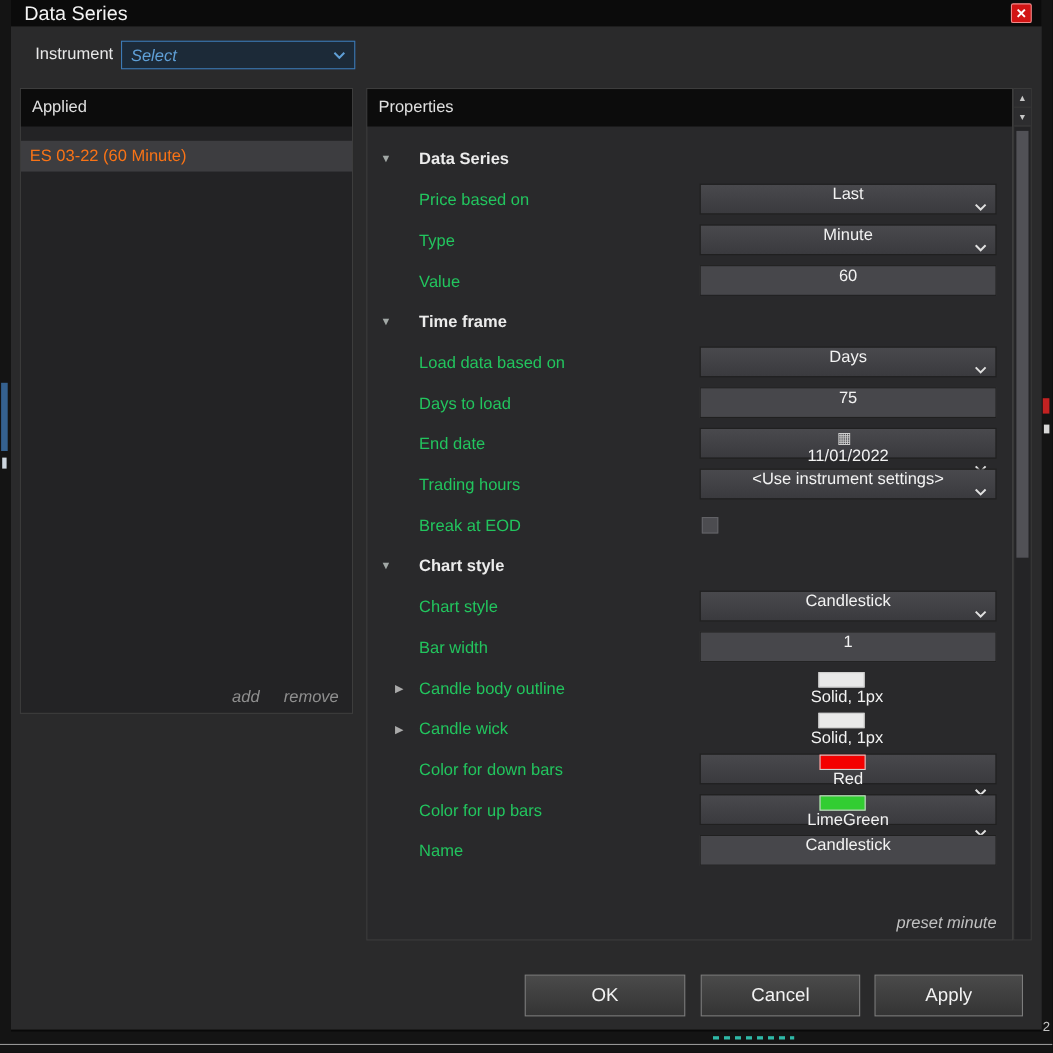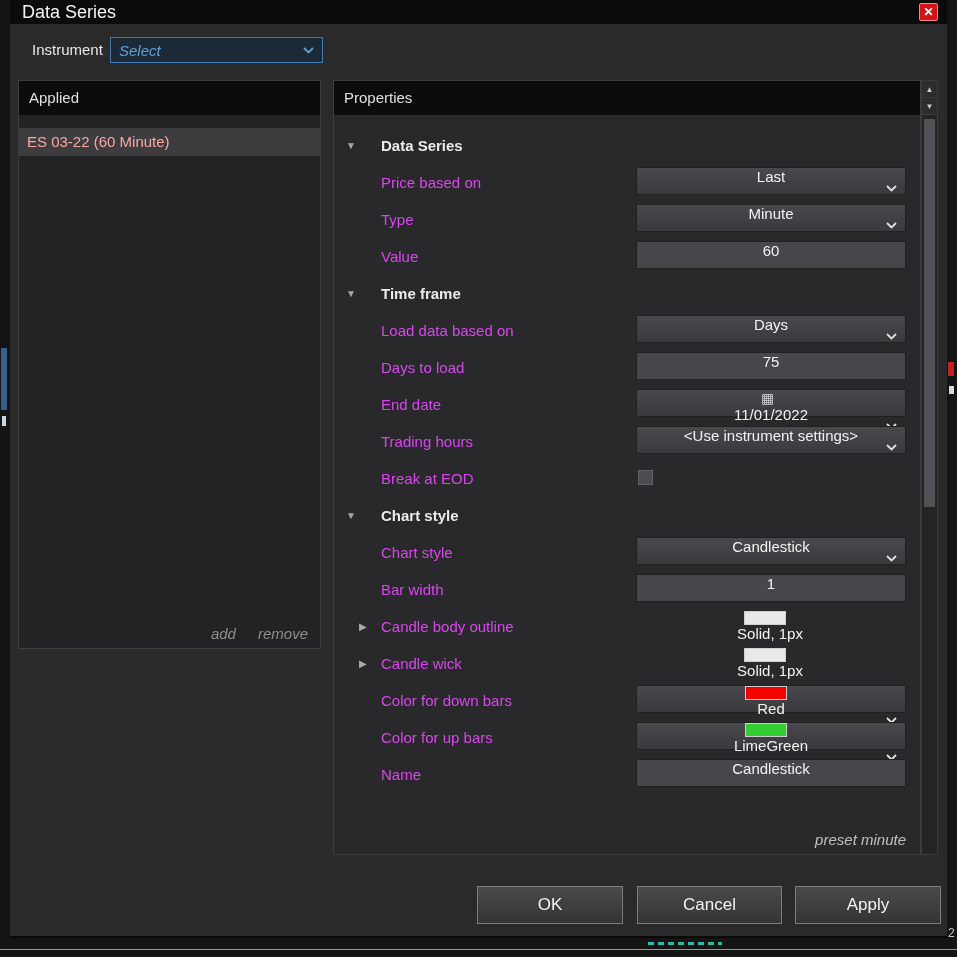--- a/index.html
+++ b/index.html
@@ -23,31 +23,31 @@
   .instr-dd { position:absolute; left:100px; top:37px; width:213px; height:26px;
               background:#1c2a38; border:1px solid #3c7ab5; display:flex; align-items:center;
               padding:0 8px; font-size:15px; color:#5f9fd6; cursor:pointer;font-style:italic; }
 
   
   .applied-panel { position:absolute; left:8px; top:80px; width:303px; height:569px;
                    background:#232325; border:1px solid #3d3d3d; }
   .panel-header { position:absolute; left:0; top:0; width:100%; height:34px; background:#0c0c0c;
                   line-height:34px; padding-left:10px; font-size:15px; color:#e0e0e0; }
   .applied-item { position:absolute; left:0; top:47px; width:100%; height:28px; background:#3d3d40;
-                  line-height:28px; padding-left:8px; font-size:15px; color:#fca5a5; cursor:pointer; }
+                  line-height:28px; padding-left:8px; font-size:15px; color:#f97316; cursor:pointer; }
   .add-remove { position:absolute; right:12px; bottom:6px; font-size:15px; font-style:italic; color:#8f8f8f; }
   .add-remove span { margin-left:22px; cursor:pointer; }
 
   
   .props-panel { position:absolute; left:323px; top:80px; width:588px; height:775px;
                  background:#29292b; border:1px solid #3d3d3d; }
   .rows { position:absolute; left:0; top:45px; width:100%; }
   .row { position:relative; height:37px; }
   .lbl { position:absolute; left:47px; top:50%; transform:translateY(-50%);
-         font-size:15px; color:#d946ef; white-space:pre; }
+         font-size:15px; color:#22c55e; white-space:pre; }
   .sec .lbl { font-weight:bold; color:#ececec; }
   .tri { position:absolute; left:12px; top:50%; transform:translateY(-50%); font-size:10px; color:#a2a8a6; }
   .exp { position:absolute; left:25px; top:50%; transform:translateY(-50%); font-size:10px; color:#aaa; }
   .field { position:absolute; left:302px; top:4px; width:270px; height:28px;
            display:flex; align-items:center; padding:0 8px; font-size:15px; color:#f2f2f2; cursor:pointer;flex-direction:column; }
   .dd { background:linear-gradient(#49494d,#3a3a3e); border:1px solid #202020; }
   .tf { background:#47474b; border:1px solid #202020; cursor:text; }
   .plain { background:transparent; padding-left:6px; }
   .chev { margin-left:auto; flex:0 0 auto; }
   .cal-icon { font-size:14px; color:#cfcfcf; margin-right:7px; }
@@ -65,21 +65,21 @@
                   color:#c8c8c8; font-size:8px; text-align:center; line-height:17px; cursor:pointer; }
   .scroll-track { position:relative; width:100%; height:739px; }
   .scroll-thumb { position:absolute; left:2px; top:4px; width:11px; height:388px; background:#515156; cursor:grab; }
 
   
   .btn { position:absolute; top:886px; height:38px; background:linear-gradient(#4a4a4a,#343434);
          border:1px solid #7d7d7d; color:#f2f2f2; font-size:17px;
          display:flex; align-items:center; justify-content:center; cursor:pointer; }
   .btn-ok { left:467px; width:146px; }
   .btn-cancel { left:627px; width:145px; }
-  .btn-apply { left:785px; width:146px; }
+  .btn-apply { left:785px; width:135px; }
 
   
   .bottom-line { position:absolute; left:0; top:949px; width:957px; height:1px; background:#969696; }
   .teal-dashes { position:absolute; left:648px; top:942px; width:74px; height:3px;
                  background:repeating-linear-gradient(90deg,#2fb9a8 0 6px,transparent 6px 10px); }
   .left-sliver { left:1px; top:348px; width:6px; height:62px; background:#3b6ea5; opacity:.85; }
   .left-dot { left:2px; top:416px; width:4px; height:10px; background:#cdd6de; }
   .right-red { left:948px; top:362px; width:6px; height:14px; background:#c32222; }
   .right-dot { left:949px; top:386px; width:5px; height:8px; background:#d8d8d8; }
   .axis-digit { left:948px; top:926px; font-size:12px; color:#c4c4c4; }

